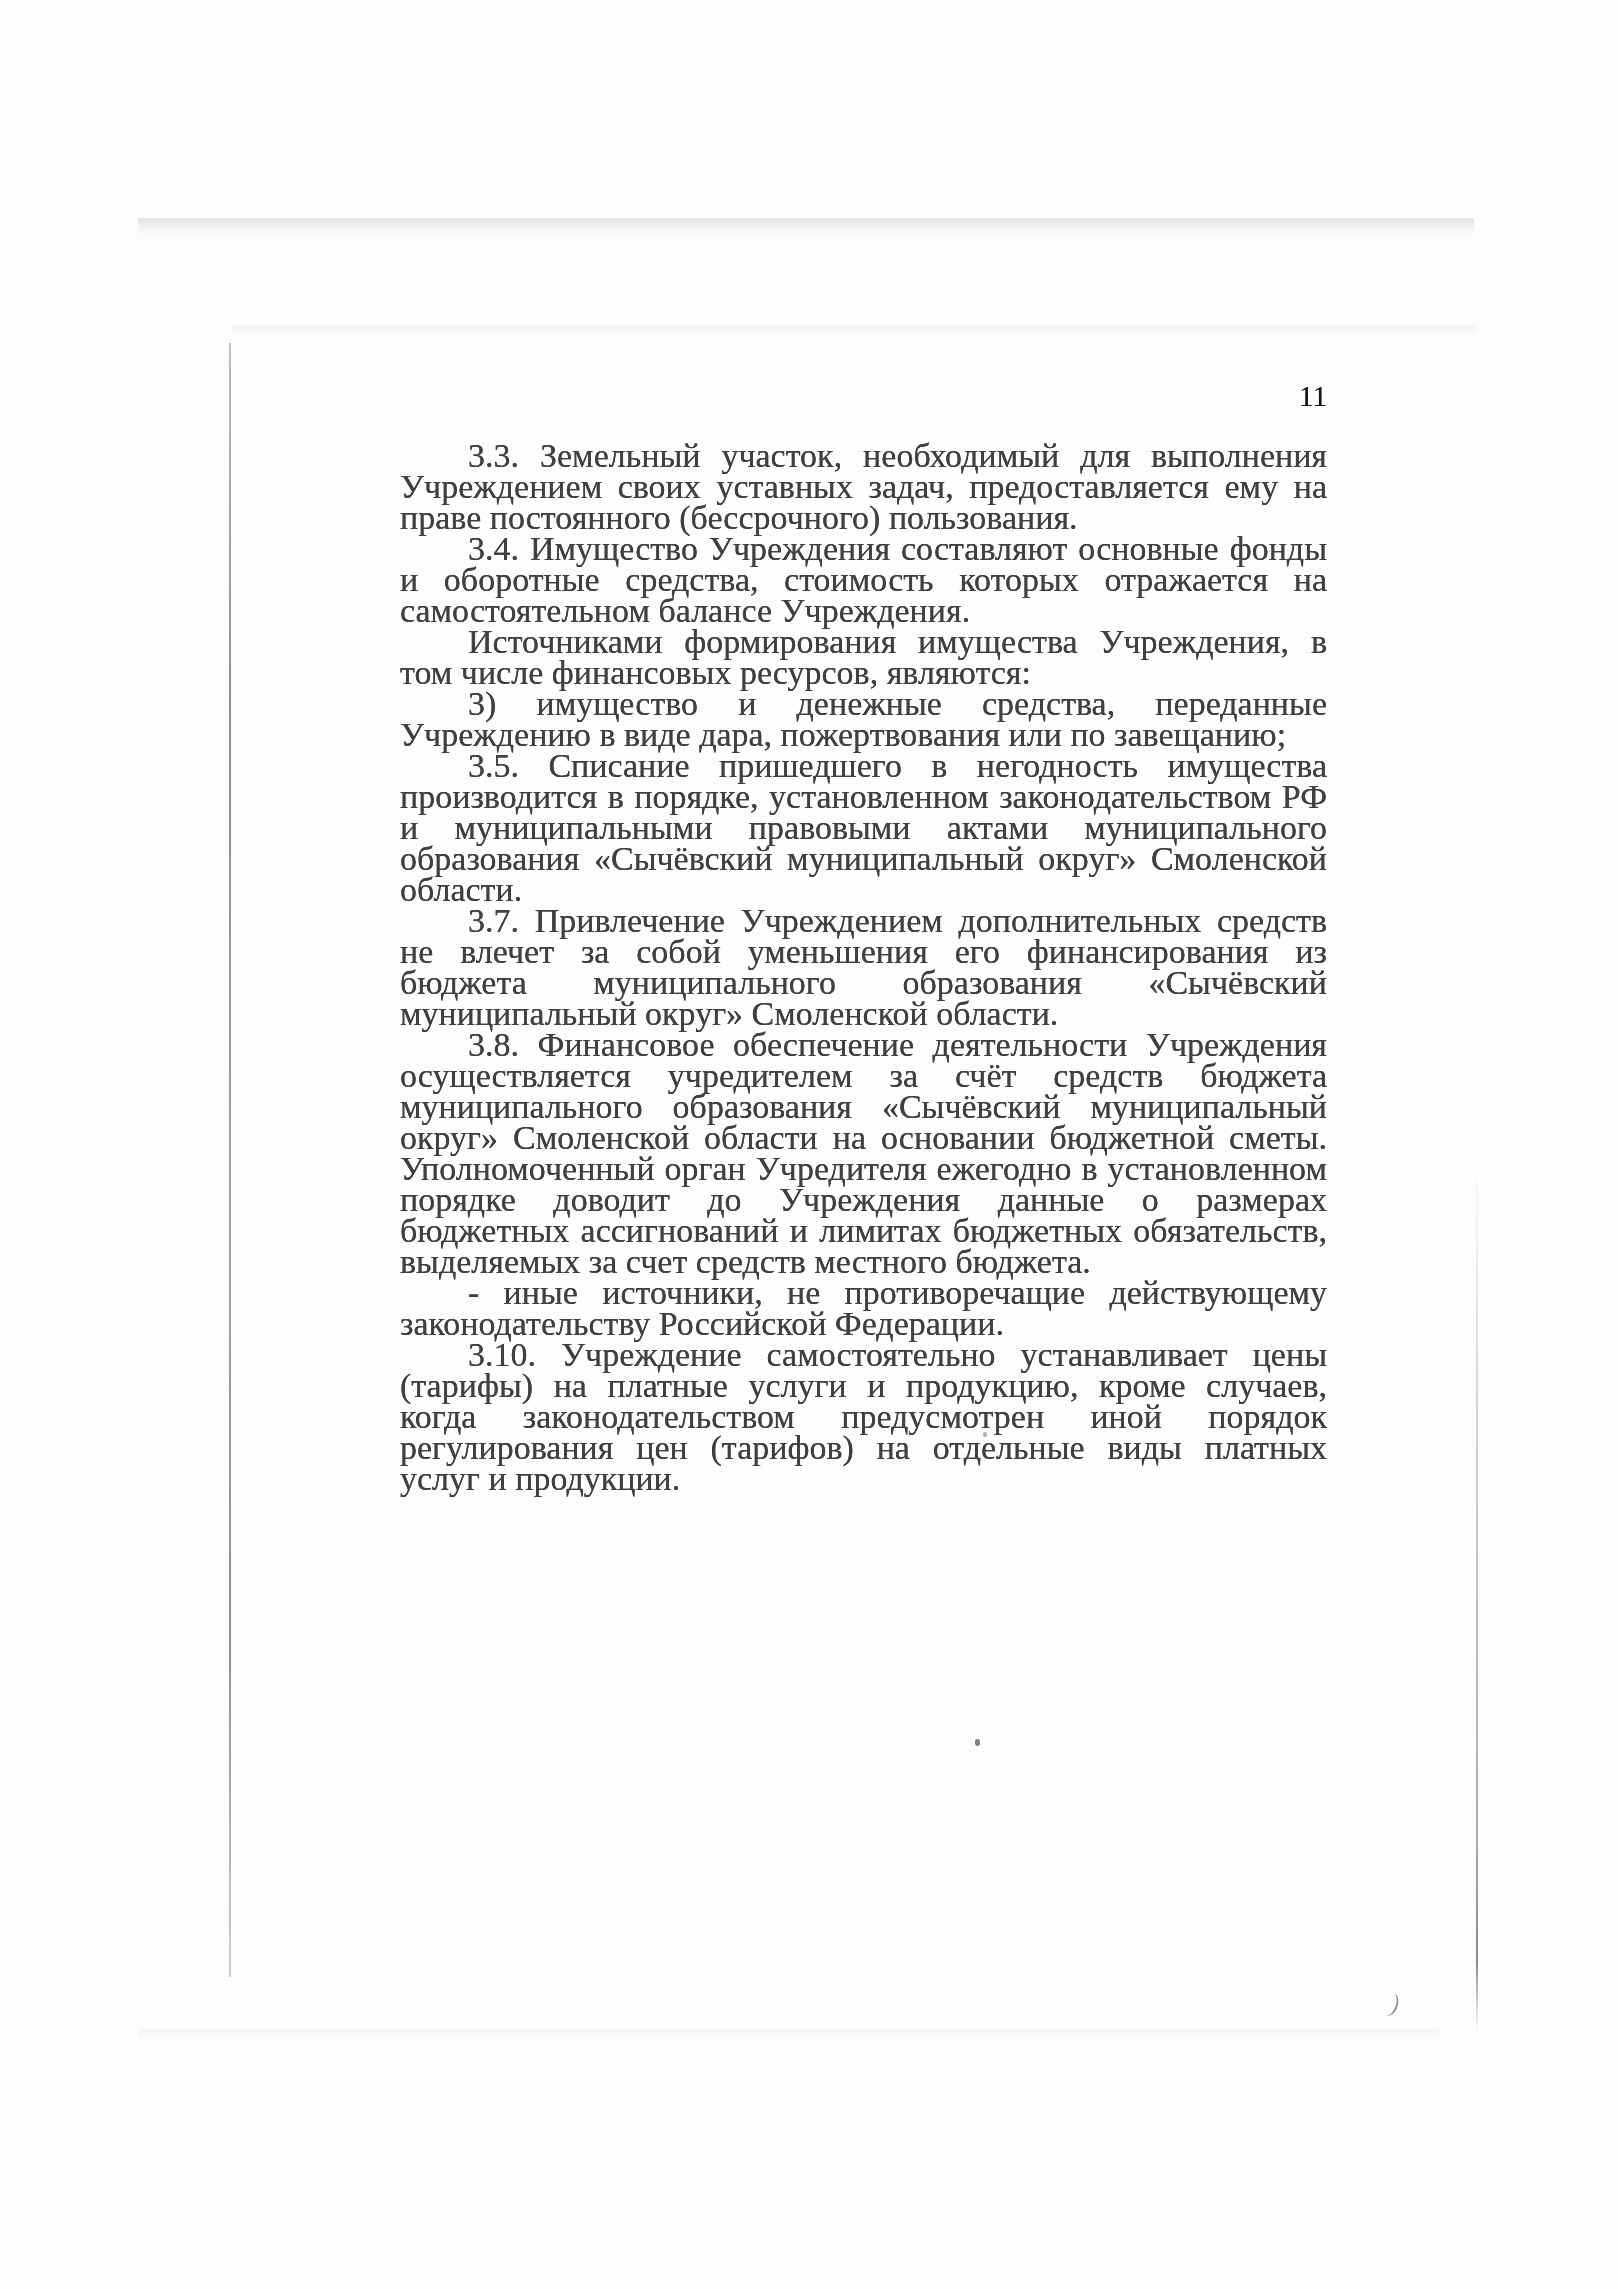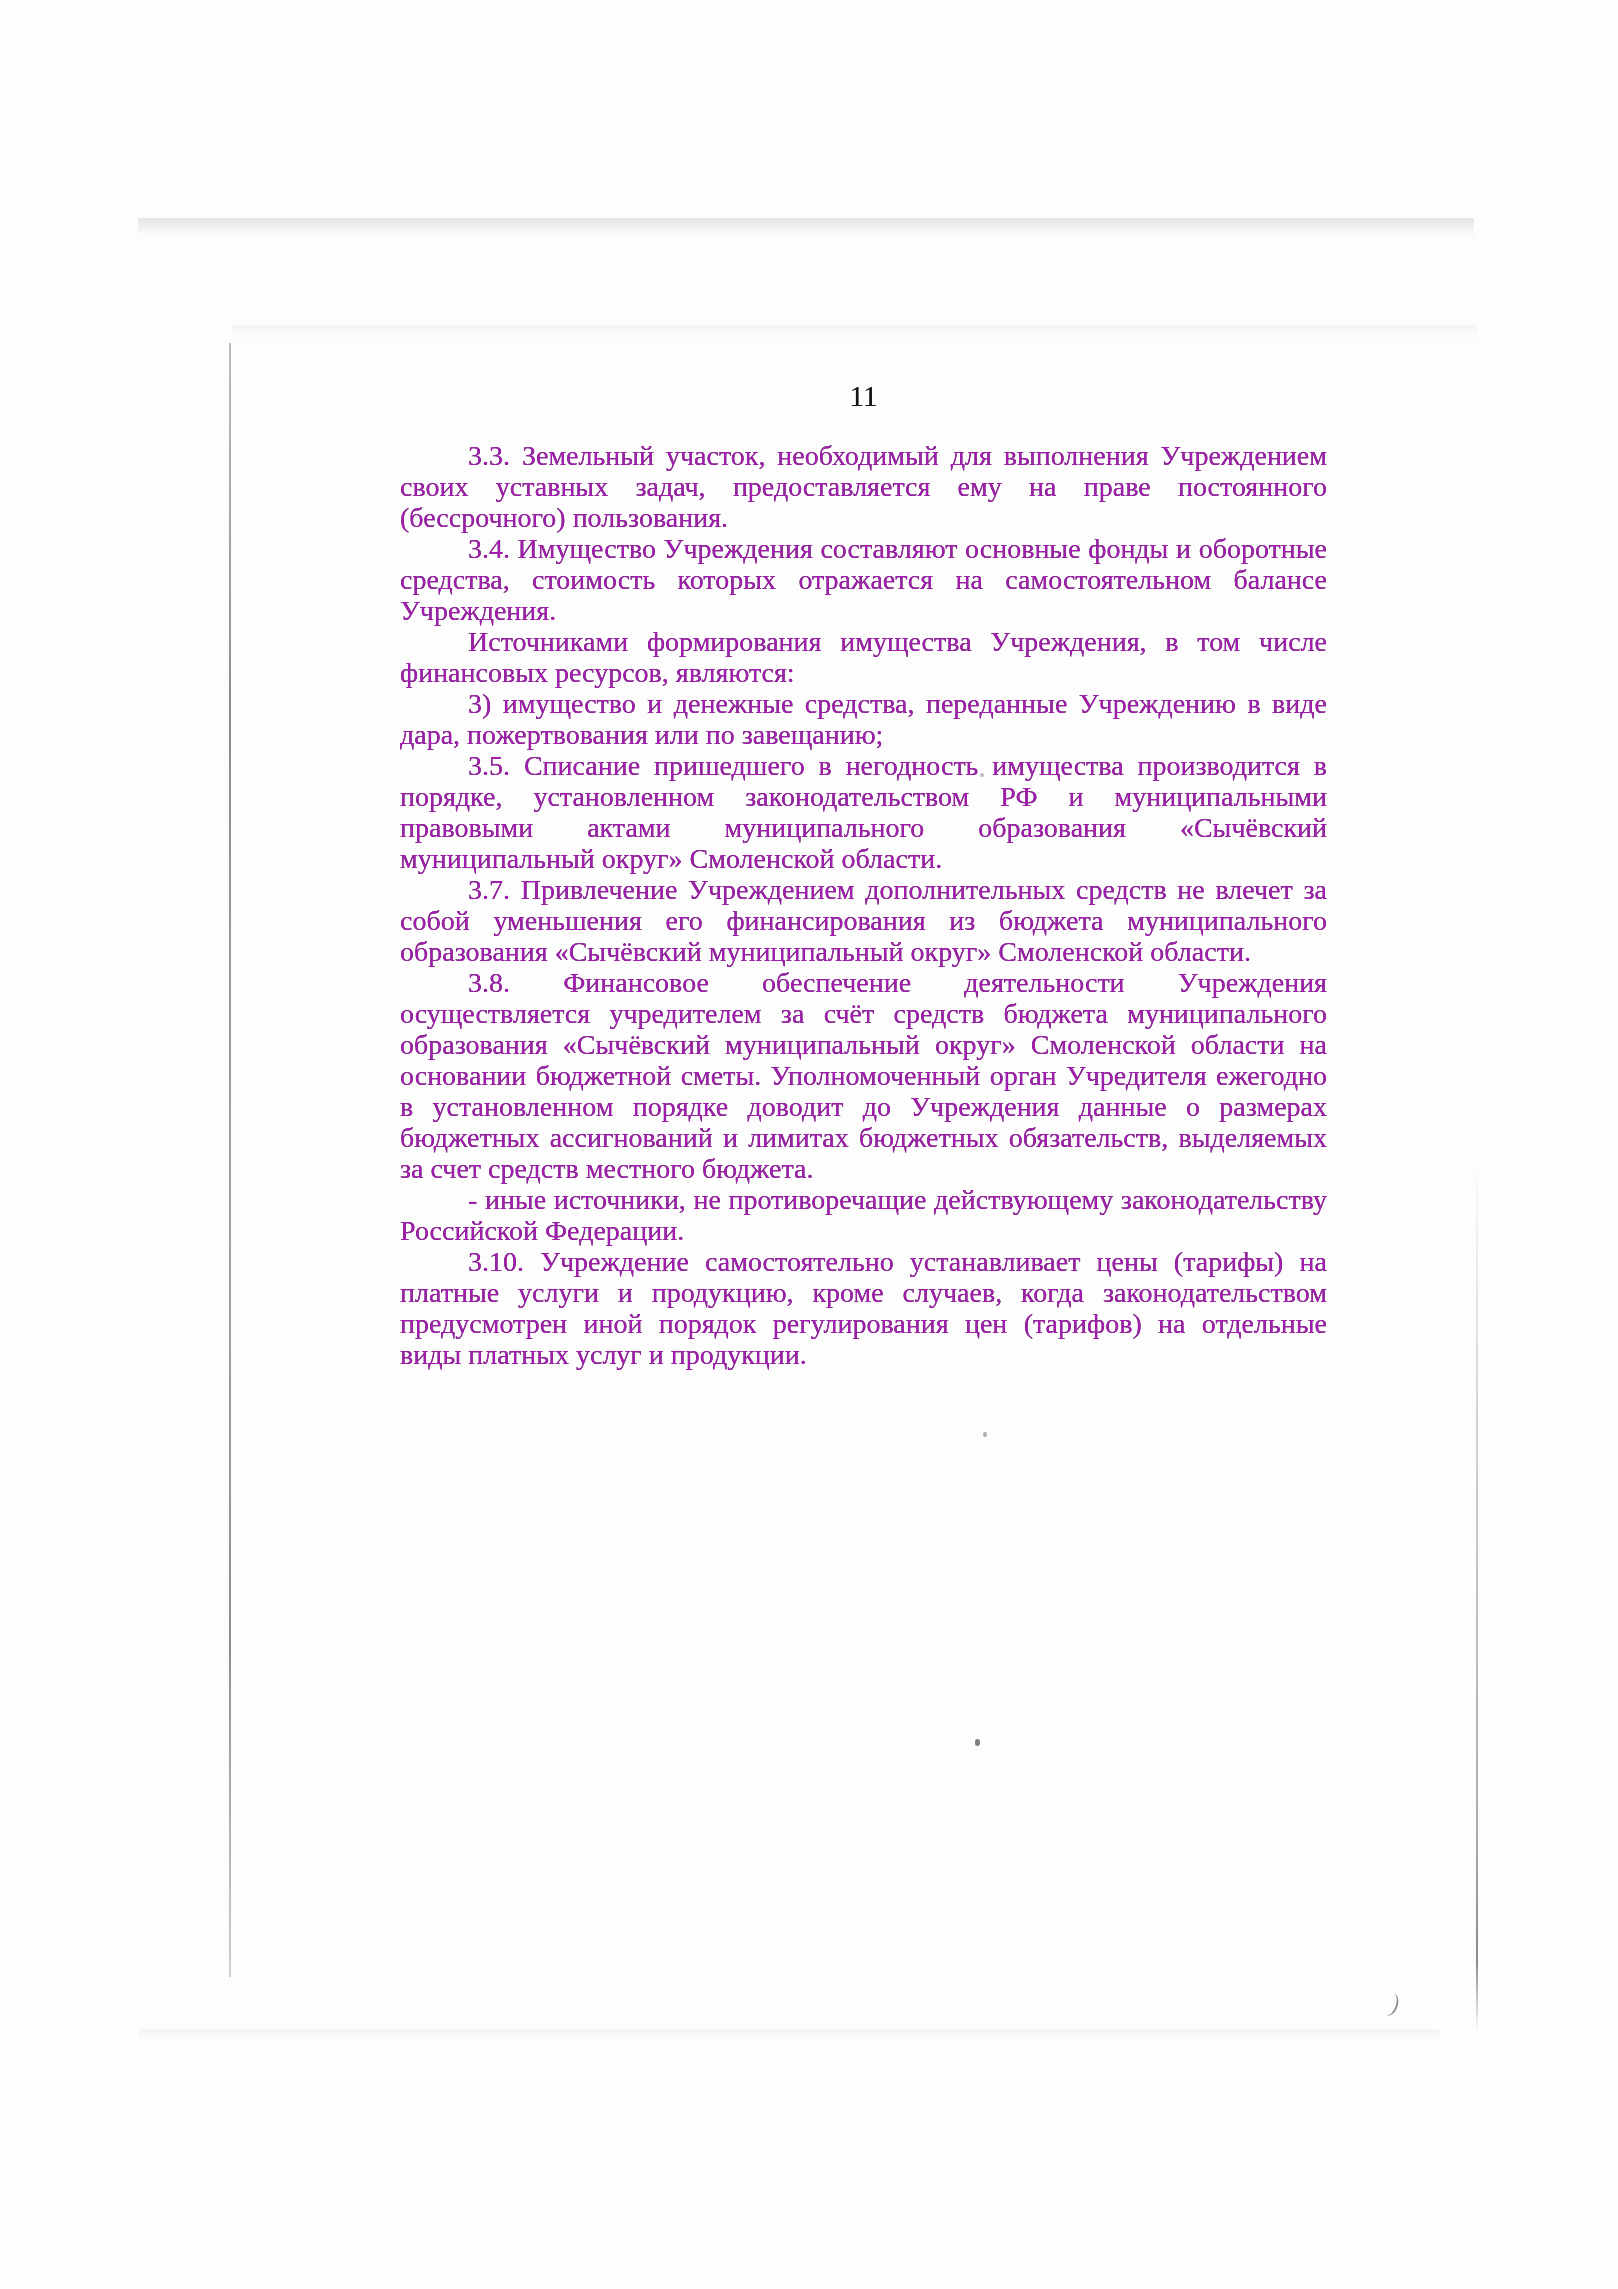--- a/index.html
+++ b/index.html
@@ -70,33 +70,33 @@
     background: #555;
   }
   .speck-1 { left: 975px; top: 1739px; width: 4.6px; height: 6.5px; opacity: 0.75; }
   .speck-2 { left: 983px; top: 1432px; width: 3.7px; height: 4.6px; opacity: 0.45; }
   .speck-3 { left: 980px; top: 773px;  width: 3.7px; height: 3.7px; opacity: 0.35; }
 
   .page-number {
     position: absolute;
     left: 400px; top: 380px;
     width: 927px;
-    text-align: center;
+    text-align: right;
     font-size: 29px;
     color: #141414;
     text-shadow: 0 0 0.5px rgba(20,20,20,0.85);
   }
   .body-text {
     position: absolute;
     left: 400px; top: 440px;
     width: 927px;
-    font-size: 28px;
+    font-size: 34px;
     line-height: 31px;
     text-align: justify;
-    color: #a21caf;
+    color: #404040;
     text-shadow: 0 0 0.6px rgba(20,20,20,0.85);
     hyphens: none;
   }
   .body-text p {
     margin: 0;
     text-indent: 68px;
   }
 </style>
 </head>
 <body>

